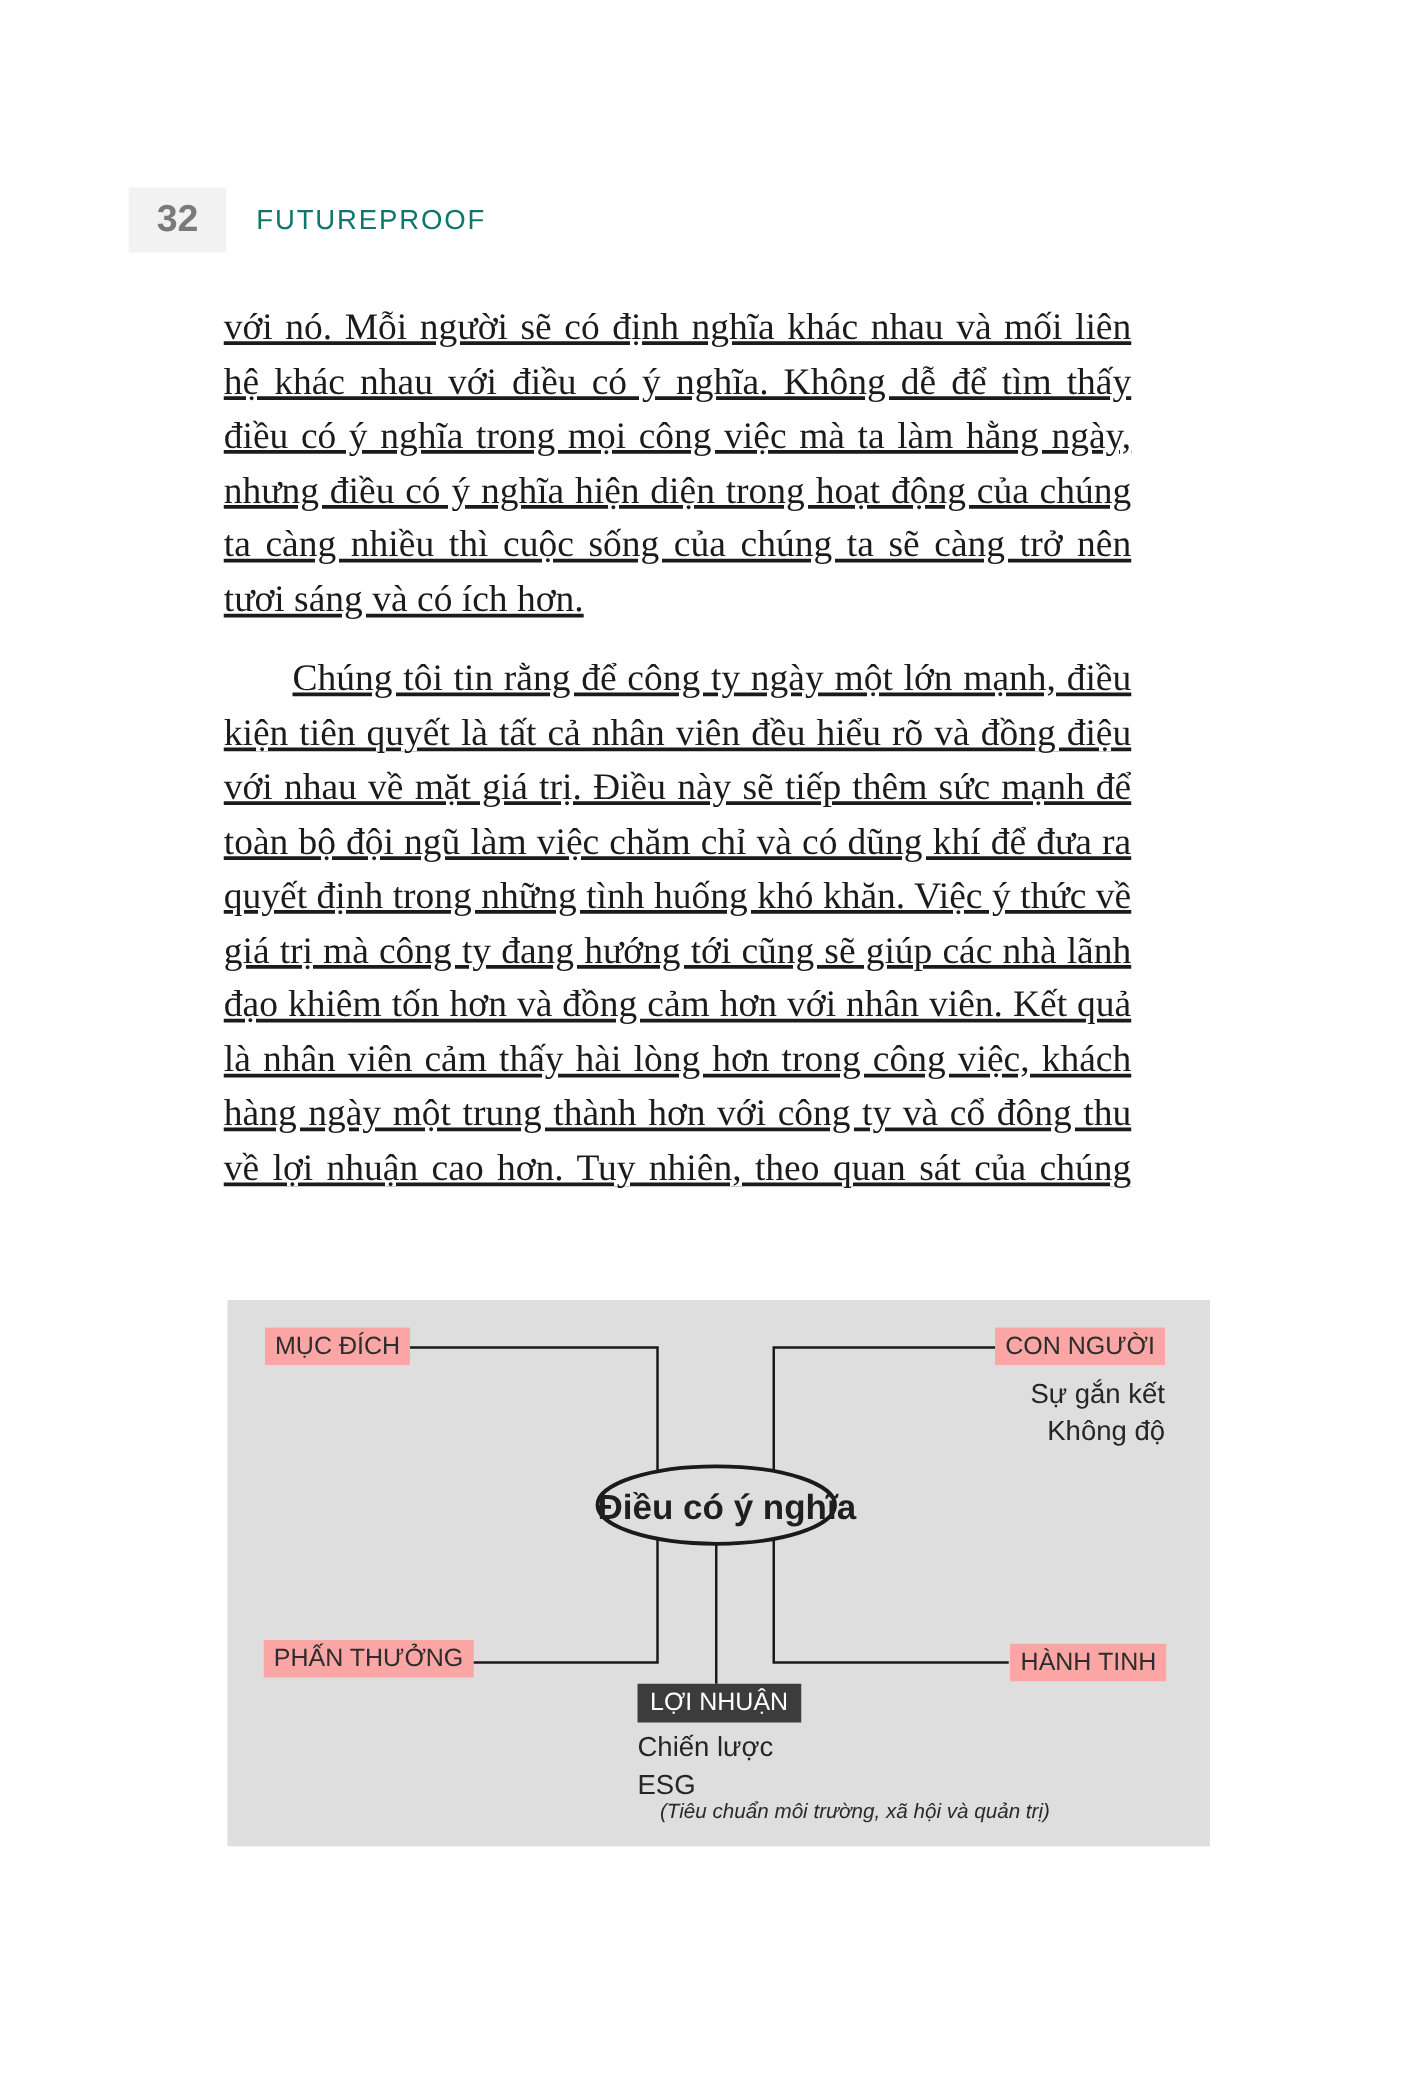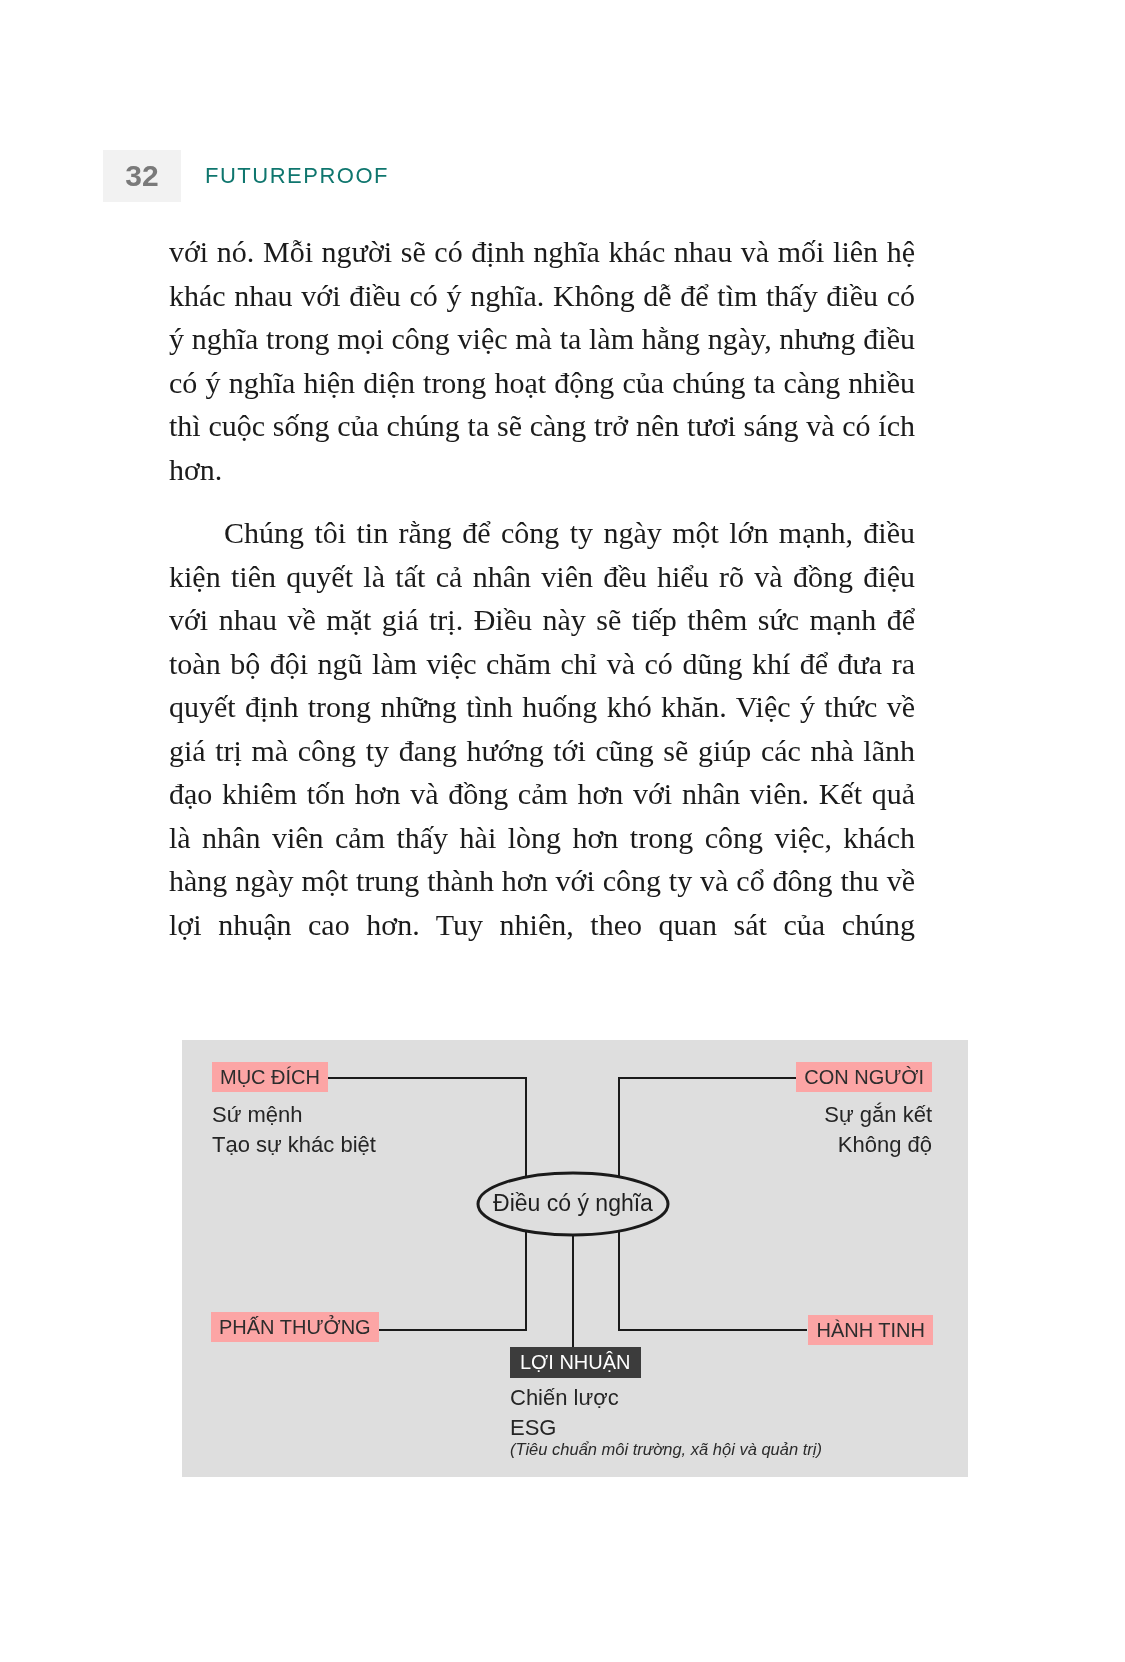--- a/index.html
+++ b/index.html
@@ -21,45 +21,45 @@
   .running-title{
     position:absolute;left:205px;top:163px;
     font-family:Liberation Sans, sans-serif;
     font-size:22px;color:#0f766e;letter-spacing:1.5px;text-align:center;
   }
   
   .bodycopy{
     position:absolute;left:167px;top:228px;width:750px;
     font-size:30px;line-height:43.5px;text-align:justify;
   }
-  .bodycopy p{margin:2px;}
+  .bodycopy p{margin:12px;text-decoration:underline;}
   .bodycopy p + p{margin-top:20px;text-indent:55px;}
   .justify-last{text-align-last:justify;}
   
   .figure{
     position:absolute;left:182px;top:1040px;width:786px;height:437px;
     background:#dedede;
     font-family:"Liberation Sans","DejaVu Sans",sans-serif;
     color:#2d2d2d;
   }
   .fig-svg{position:absolute;left:0;top:0;}
   .tag{
     position:absolute;height:30px;line-height:30px;
     background:#fca5a5;color:#2d2d2d;
     padding:0 8px;font-size:20px;white-space:nowrap;
   }
   .tag.dark{background:#3c3c3c;color:#ffffff;padding:0 10px;height:31px;line-height:31px;}
   .items{position:absolute;font-size:22px;line-height:30px;white-space:nowrap;color:#252525;}
   .items.right{text-align:right;}
   .ellipse-label{
     position:absolute;left:296px;top:150px;width:190px;
-    text-align:center;font-size:23px;color:#1f1f1f;white-space:nowrap;
+    text-align:center;font-size:28px;color:#1f1f1f;white-space:nowrap;font-weight:bold;
   }
   .fig-note{
-    position:absolute;left:328px;top:400px;
+    position:absolute;left:346px;top:400px;
     font-size:16.5px;font-style:italic;color:#2a2a2a;white-space:nowrap;
   }
 </style>
 </head>
 <body>
 
 <div class="page">
 
   <div class="folio-box">
     <span>32</span>
@@ -78,24 +78,20 @@
       <path d="M625,38 H437 V137" fill="none" stroke="#1a1a1a" stroke-width="2"></path>
       <path d="M344,191 V290 H189" fill="none" stroke="#1a1a1a" stroke-width="2"></path>
       <path d="M437,191 V290 H625" fill="none" stroke="#1a1a1a" stroke-width="2"></path>
       <path d="M391,195 V307" fill="none" stroke="#1a1a1a" stroke-width="2"></path>
       <ellipse cx="391" cy="164" rx="95" ry="31" fill="#dedede" stroke="#1a1a1a" stroke-width="3"></ellipse>
     </svg>
 
     <div class="ellipse-label">Điều có ý nghĩa</div>
 
     <div class="tag" style="left:30px;top:22px;">MỤC ĐÍCH</div>
-    <div class="items" style="left:30px;top:60px;">
-      <div>Sứ mệnh</div>
-      <div>Tạo sự khác biệt</div>
-    </div>
 
     <div class="tag" style="right:36px;top:22px;text-align:center;">CON NGƯỜI</div>
     <div class="items right" style="right:36px;top:60px;">
       <div>Sự gắn kết</div>
       <div>Không độ</div>
     </div>
 
     <div class="tag" style="left:29px;top:272px;">PHẤN THƯỞNG</div>
 
     <div class="tag dark" style="left:328px;top:307px;">LỢI NHUẬN</div>

